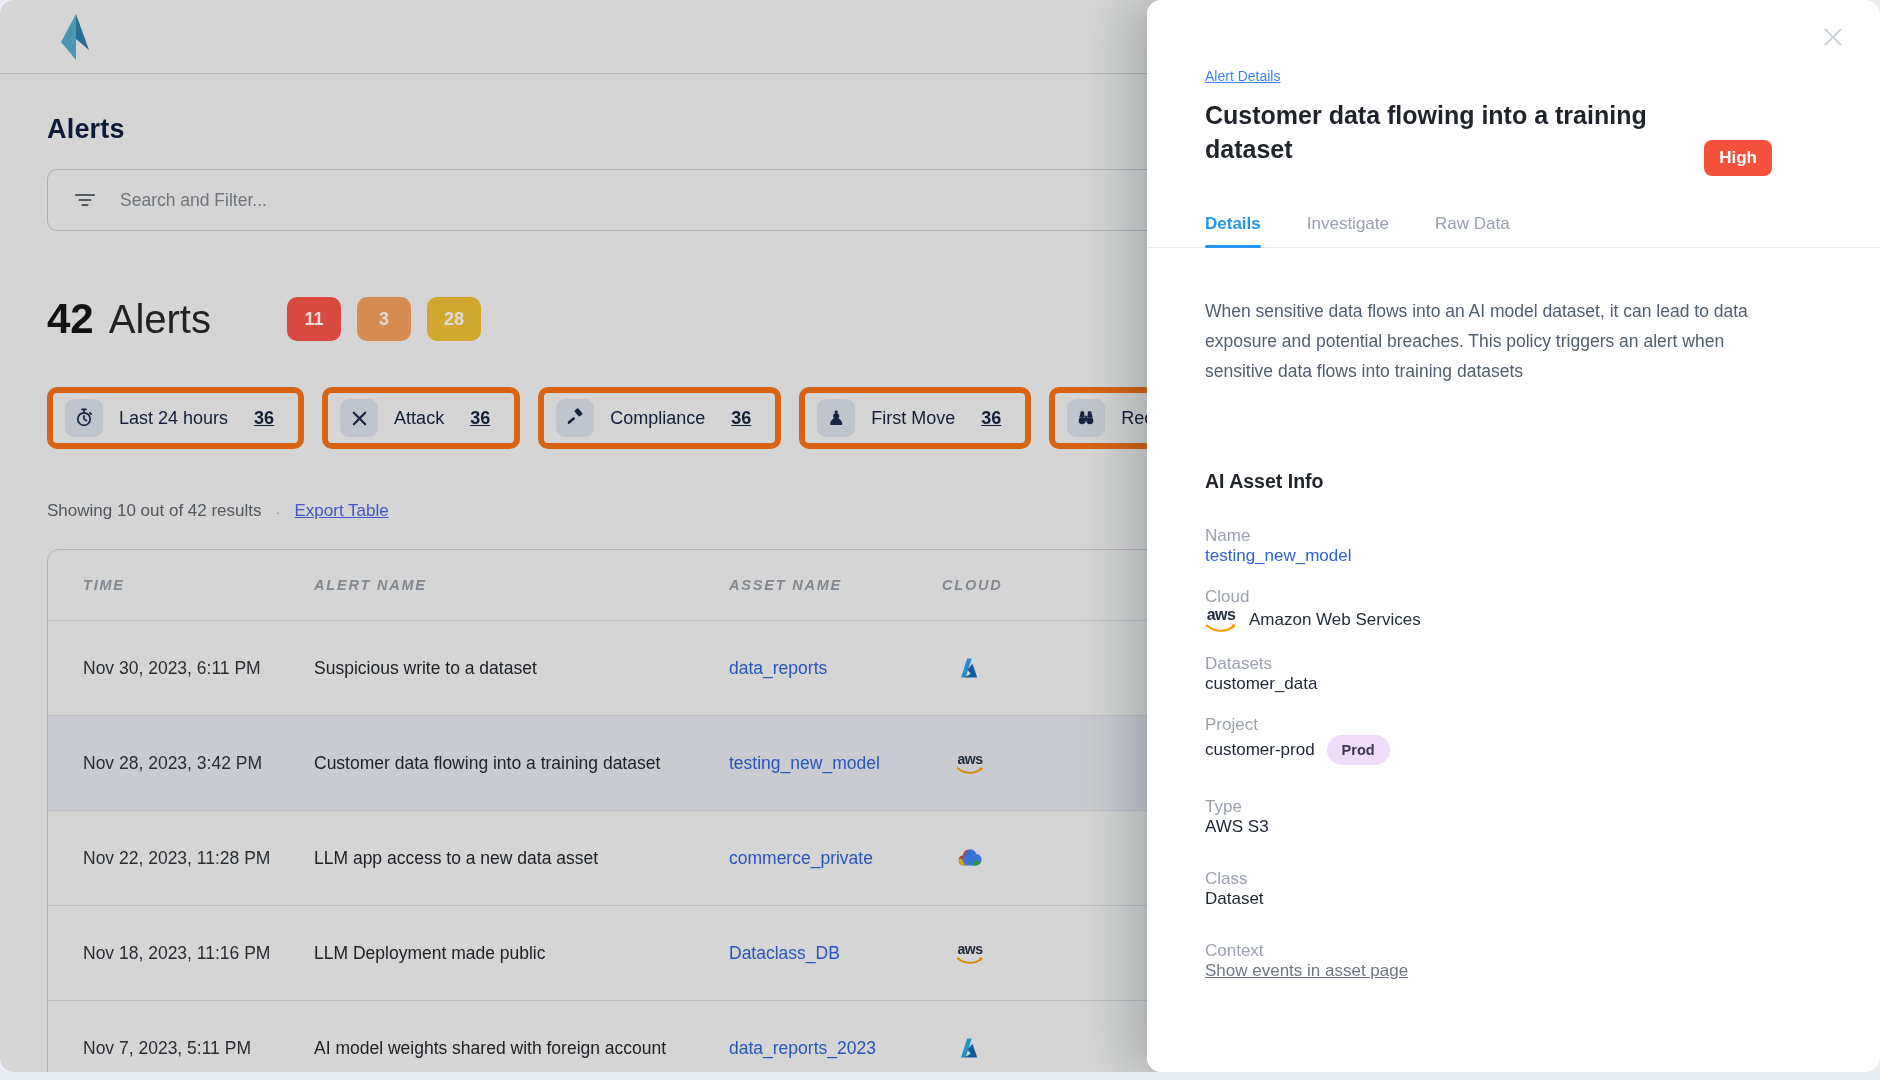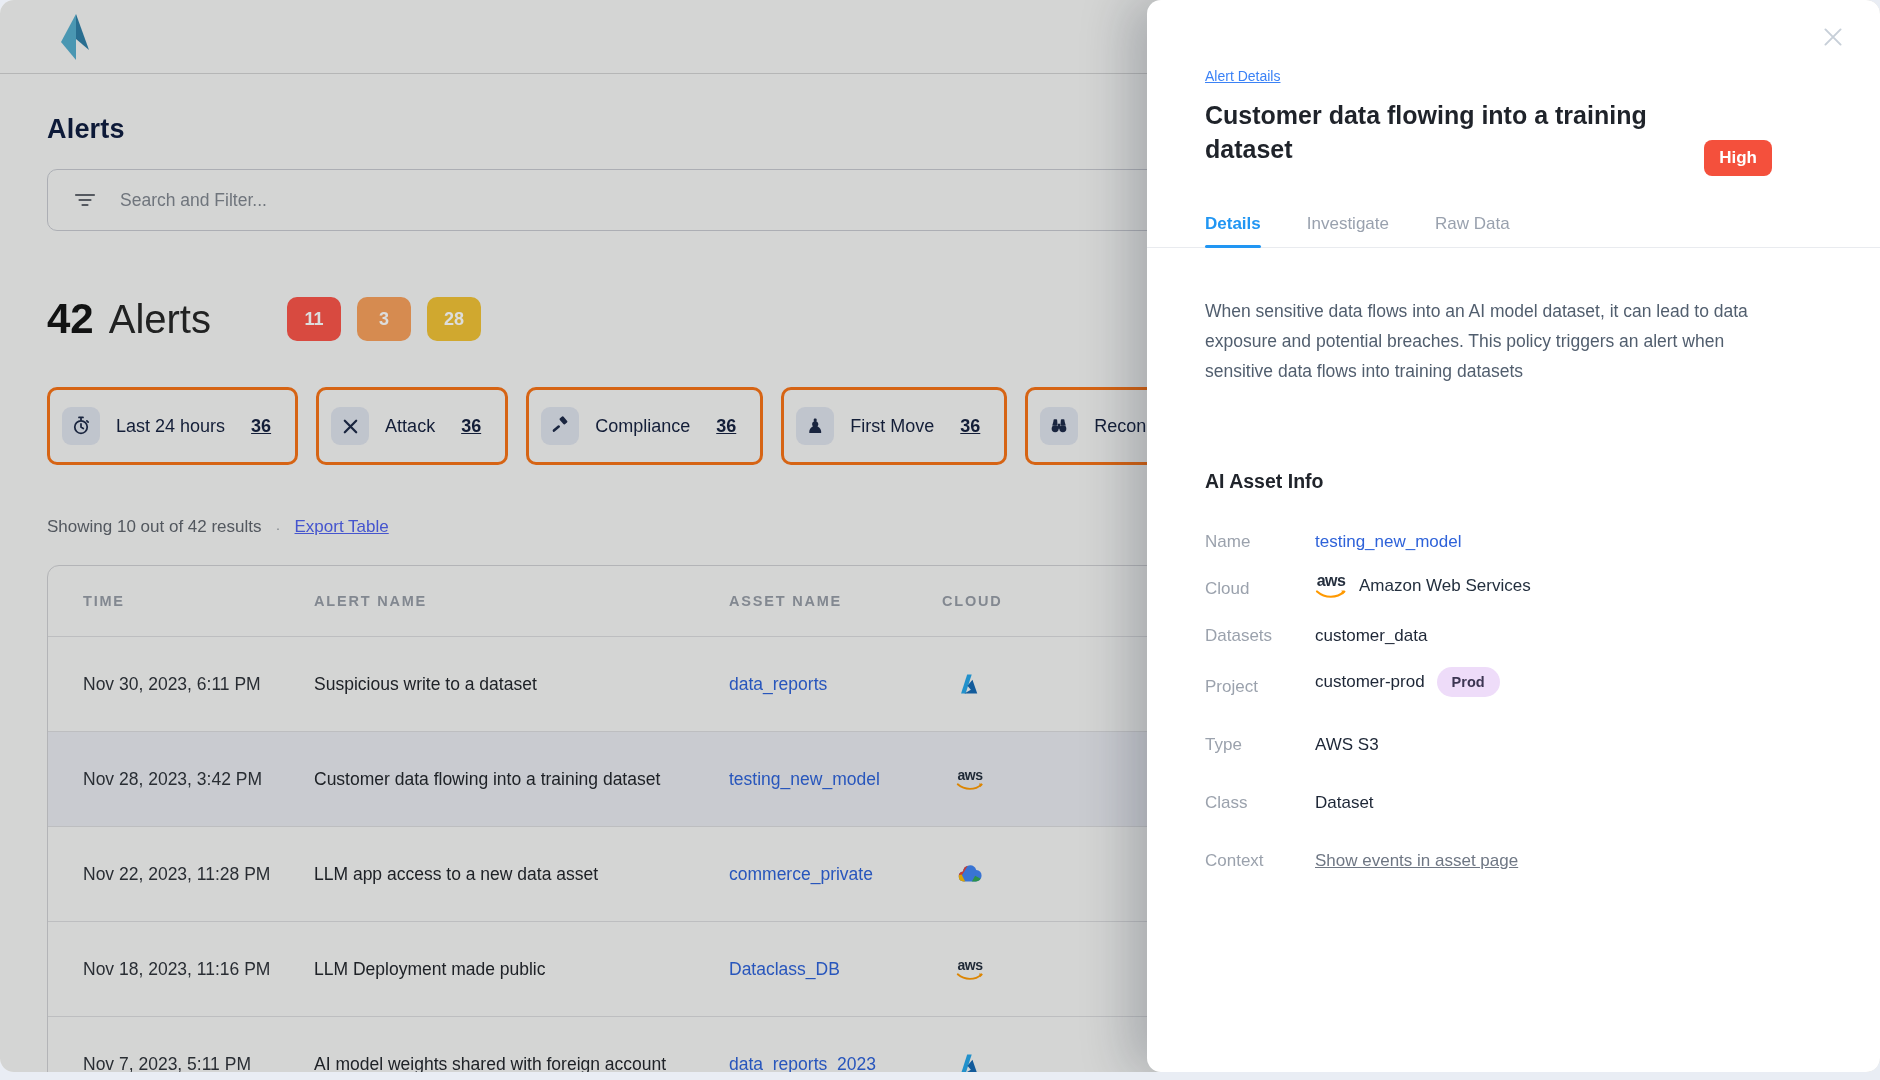--- a/index.html
+++ b/index.html
@@ -23,36 +23,36 @@
   .filter-icon { color:#62666e; display:flex; }
 
   .counts { margin-top:64px; display:flex; align-items:center; }
   .count-num { font-size:42px; font-weight:700; color:#141414; }
   .count-word { font-size:40px; font-weight:400; color:#262626; margin-left:15px; }
   .sev-badges { display:flex; gap:16px; margin-left:30px;padding-left:46px; }
   .sev-badge { min-width:54px; height:44px; padding:0 10px; border-radius:10px; display:flex; align-items:center;
                justify-content:center; color:#fff; font-size:18px; font-weight:700; }
 
   .chips { margin-top:44px; display:flex; gap:18px; }
-  .chip { height:78px; border:3px solid #f97316; border-radius:10px; background:transparent;
+  .chip { height:62px; border:6px solid #f97316; border-radius:10px; background:transparent;
           display:flex; align-items:center; gap:16px; padding:0 24px 0 12px; cursor:pointer; }
   .chip-icon { width:38px; height:38px; border-radius:9px; background:#dfe3ed; color:#1d2947;
                display:flex; align-items:center; justify-content:center; flex:none; }
   .chip-label { font-size:18px; color:#16213f; white-space:nowrap; }
   .chip-count { font-size:18px; font-weight:700; color:#16213f; margin-left:10px;text-decoration:underline; }
   .glyph-icon { font-family:"DejaVu Sans",sans-serif; font-size:20px; line-height:1; }
 
   .results { margin-top:52px; display:flex; align-items:center; gap:14px; font-size:17px; }
   .results-text { color:#60656d; }
   .results-dot { color:#9a9ea5; font-size:15px; }
   .export-link { color:#5061ee; text-decoration:underline; font-weight:500; cursor:pointer; }
 
   .table { margin-top:28px; width:1510px; border:1px solid #d0d0d3; border-radius:12px 12px 0 0; }
   .thead, .trow { display:grid; grid-template-columns:231px 415px 213px 1fr; align-items:center; padding-left:35px; }
-  .thead { height:70px; color:#979ca6; font-size:14.5px; font-weight:700; letter-spacing:1.8px; }
+  .thead { height:70px; color:#979ca6; font-size:14.5px; font-weight:700; letter-spacing:1.8px;font-style:italic; }
   .trow { height:95px; border-top:1px solid #dbdbde; font-size:17.5px; cursor:pointer; }
   .trow.selected { background:#e9ebf0; }
   .cell-time { color:#2f333a; }
   .cell-alert { color:#23262c; }
   .cell-asset a { color:#2e62d9; text-decoration:none; cursor:pointer; }
   .cell-cloud { display:flex; align-items:center; padding-left:14px; }
   .aws-logo { display:inline-flex; flex-direction:column; align-items:center; line-height:1; }
   .aws-logo .aws-word { font-weight:700; color:#252f3e; letter-spacing:-.5px; }
   .aws-sm .aws-word { font-size:14px; }
   .aws-lg .aws-word { font-size:16px; }
@@ -75,21 +75,21 @@
   .tab { position:relative; font-size:17px; color:#99a1ae; background:none; border:none; cursor:pointer;
          font-family:inherit; padding:0; }
   .tab.active { color:#2196f3; font-weight:600; }
   .tab.active::after { content:""; position:absolute; left:0; right:0; bottom:-14px; height:3px;
                        border-radius:2px; background:#2196f3; }
 
   .panel-desc { margin-top:48px; width:568px; font-size:17.5px; line-height:30px; color:#515e6e; }
   .section-title { margin-top:84px; font-size:19.5px; font-weight:700; color:#20242b; }
 
   .fields { margin-top:33px; }
-  .field-row { display:flex; align-items:flex-end; min-height:26px; margin-bottom:21px; }
+  .field-row { display:flex; align-items:flex-start; min-height:26px; margin-bottom:21px;flex-direction:column; }
   .field-row.gap-before { margin-top:32px; }
   .field-label { width:110px; flex:none; font-size:17px; color:#9ba2ad; }
   .field-value { font-size:17px; color:#1d2636; font-weight:500; display:flex; align-items:center; gap:12px; }
   .field-value.link a { color:#2e62d9; text-decoration:none; cursor:pointer; }
   .field-value .cloud-name { color:#232f3e; }
   .prod-badge { background:#eedcf9; color:#3c3552; font-size:14.5px; font-weight:600; padding:7px 15px;
                 border-radius:999px; }
   .muted-link { color:#6f7784 !important; text-decoration:underline; cursor:pointer; font-weight:400; }
 </style>
 </head>

